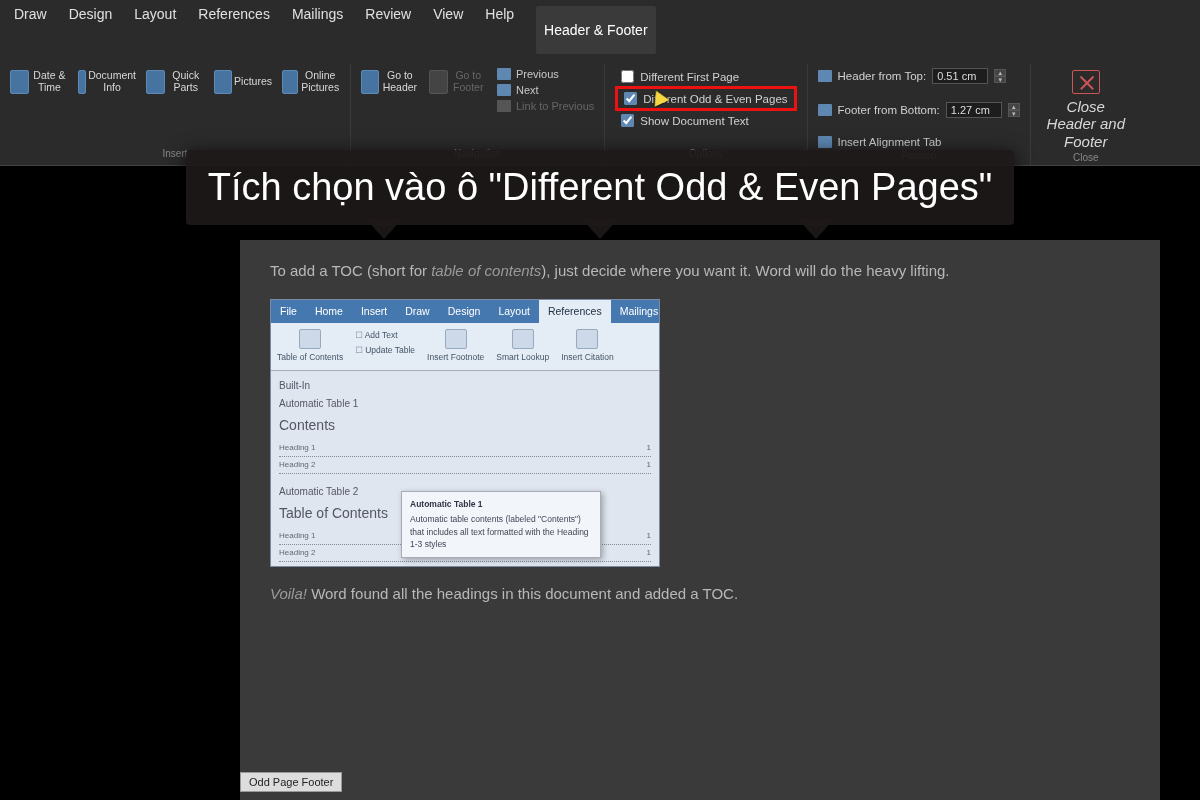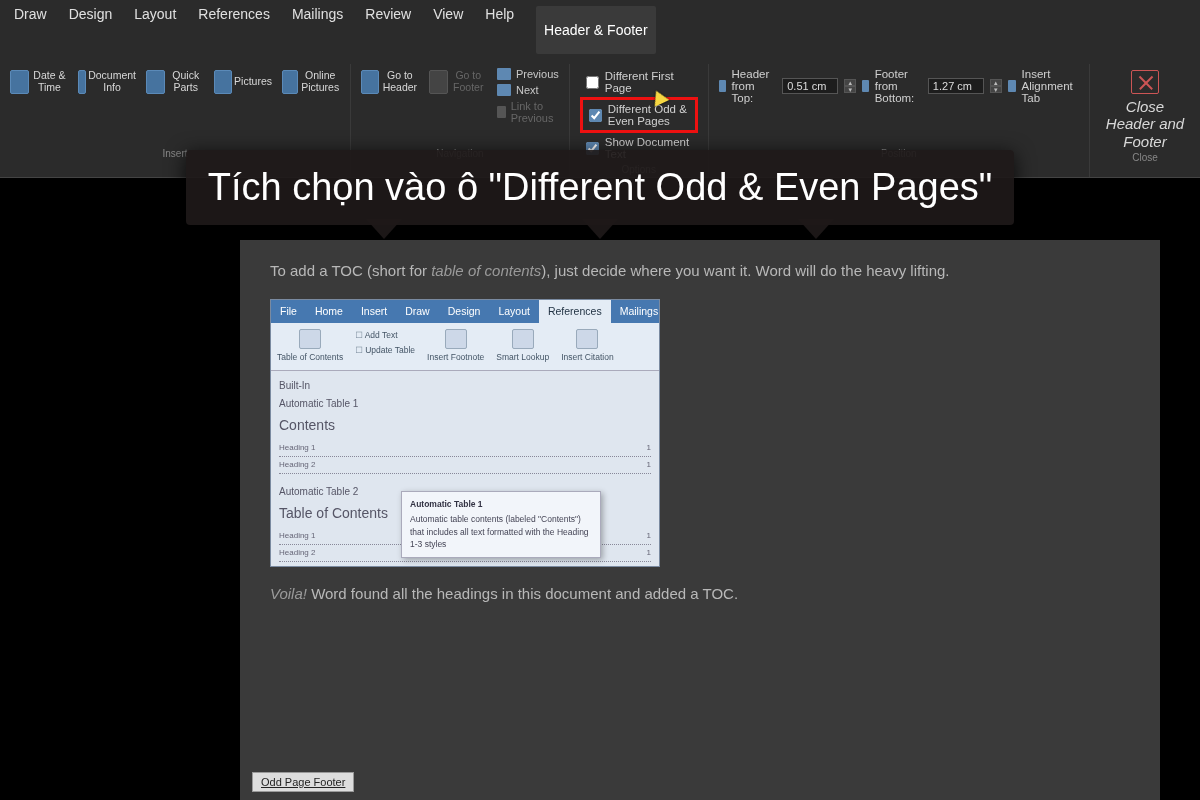--- a/index.html
+++ b/index.html
@@ -23,21 +23,21 @@
   .small-stack .row { display: flex; align-items: center; gap: 5px; cursor: pointer; }
   .small-stack .row.disabled { color: #666; }
   .small-stack .mi { width: 14px; height: 12px; background: #5e88b2; border-radius: 1px; display: inline-block; }
   .small-stack .row.disabled .mi { background: #555; }
 
   .options-col { display: flex; flex-direction: column; gap: 6px; font-size: 11.5px; color: #d0d0d0; padding: 2px 6px; }
   .options-col label { display: flex; align-items: center; gap: 6px; cursor: pointer; }
   .options-col input[type=checkbox] { accent-color: #5e88b2; width: 13px; height: 13px; }
   .highlight-box { border: 3px solid #e11; padding: 3px 6px; margin: -3px -6px; }
 
-  .position-col { display: flex; flex-direction: row; gap: 6px; font-size: 11.5px; color: #d0d0d0; }
+  .position-col { display: flex; flex-direction: column; gap: 18px; font-size: 11.5px; color: #d0d0d0; }
   .position-col .prow { display: flex; align-items: center; gap: 6px; }
   .position-col .prow .mi { width: 14px; height: 12px; background: #5e88b2; border-radius: 1px; }
   .position-col input.num { width: 56px; background: #1d1d1d; border: 1px solid #555; color: #ddd; font-size: 11px; padding: 1px 4px; }
   .spin { display: inline-flex; flex-direction: column; }
   .spin span { width: 12px; height: 7px; background: #444; border: 1px solid #555; font-size: 7px; line-height: 5px; text-align: center; color: #bbb; cursor: pointer; }
 
   .close-btn { display: flex; flex-direction: column; align-items: center; gap: 4px; width: 90px; font-size: 15px; color: #d8d8d8; text-align: center; line-height: 1.15; cursor: pointer; padding-top: 2px; font-style: italic; }
   .close-btn .ic { width: 28px; height: 24px; border: 1px solid #c55; border-radius: 2px; position: relative; }
   .close-btn .ic::before, .close-btn .ic::after { content: ""; position: absolute; left: 5px; top: 11px; width: 18px; height: 1.5px; background: #c55; }
   .close-btn .ic::before { transform: rotate(45deg); }
@@ -67,21 +67,21 @@
   .embed-rib .erows { display: flex; flex-direction: column; gap: 2px; font-size: 8.5px; color: #456; }
   .embed-rib .erows span::before { content:"☐ "; color:#789;}
   .embed-body { background: #dfe6ef; padding: 4px 8px; position: relative; }
   .embed-body .sec { font-size: 10px; color: #556; margin: 3px 0; }
   .embed-body .toc-title { font-size: 14px; color: #556; margin: 4px 0; }
   .embed-body .toc-line { border-bottom: 1px dotted #889; font-size: 8px; color: #667; padding: 2px 0; display:flex; justify-content:space-between;}
   .embed-body .hover-tip { position: absolute; top: 120px; left: 130px; width: 200px; background: #f2f5fa; border: 1px solid #aab; padding: 6px 8px; font-size: 8.5px; color: #445; box-shadow: 2px 2px 6px rgba(0,0,0,0.3); }
   .embed-body .hover-tip b { display:block; margin-bottom:2px; color:#334;}
 
   
-  .footer-chip { position: absolute; left: 252px; bottom: 8px; background: #ddd; color: #222; font-size: 11px; padding: 3px 8px; border: 1px solid #999; text-decoration: underline; }
+  .footer-chip { position: absolute; left: 240px; bottom: 8px; background: #ddd; color: #222; font-size: 11px; padding: 3px 8px; border: 1px solid #999; }
 
   
   .fake-cursor { position: absolute; top: 90px; left: 651px; width: 0; height: 0; border-left: 8px solid transparent; border-right: 8px solid transparent; border-bottom: 14px solid #f5d742; transform: rotate(-25deg); filter: drop-shadow(0 0 1px #000); z-index:50;}
 </style>
 </head>
 <body>
 
 <div class="menubar">
   <span>Draw</span>
   <span>Design</span>

